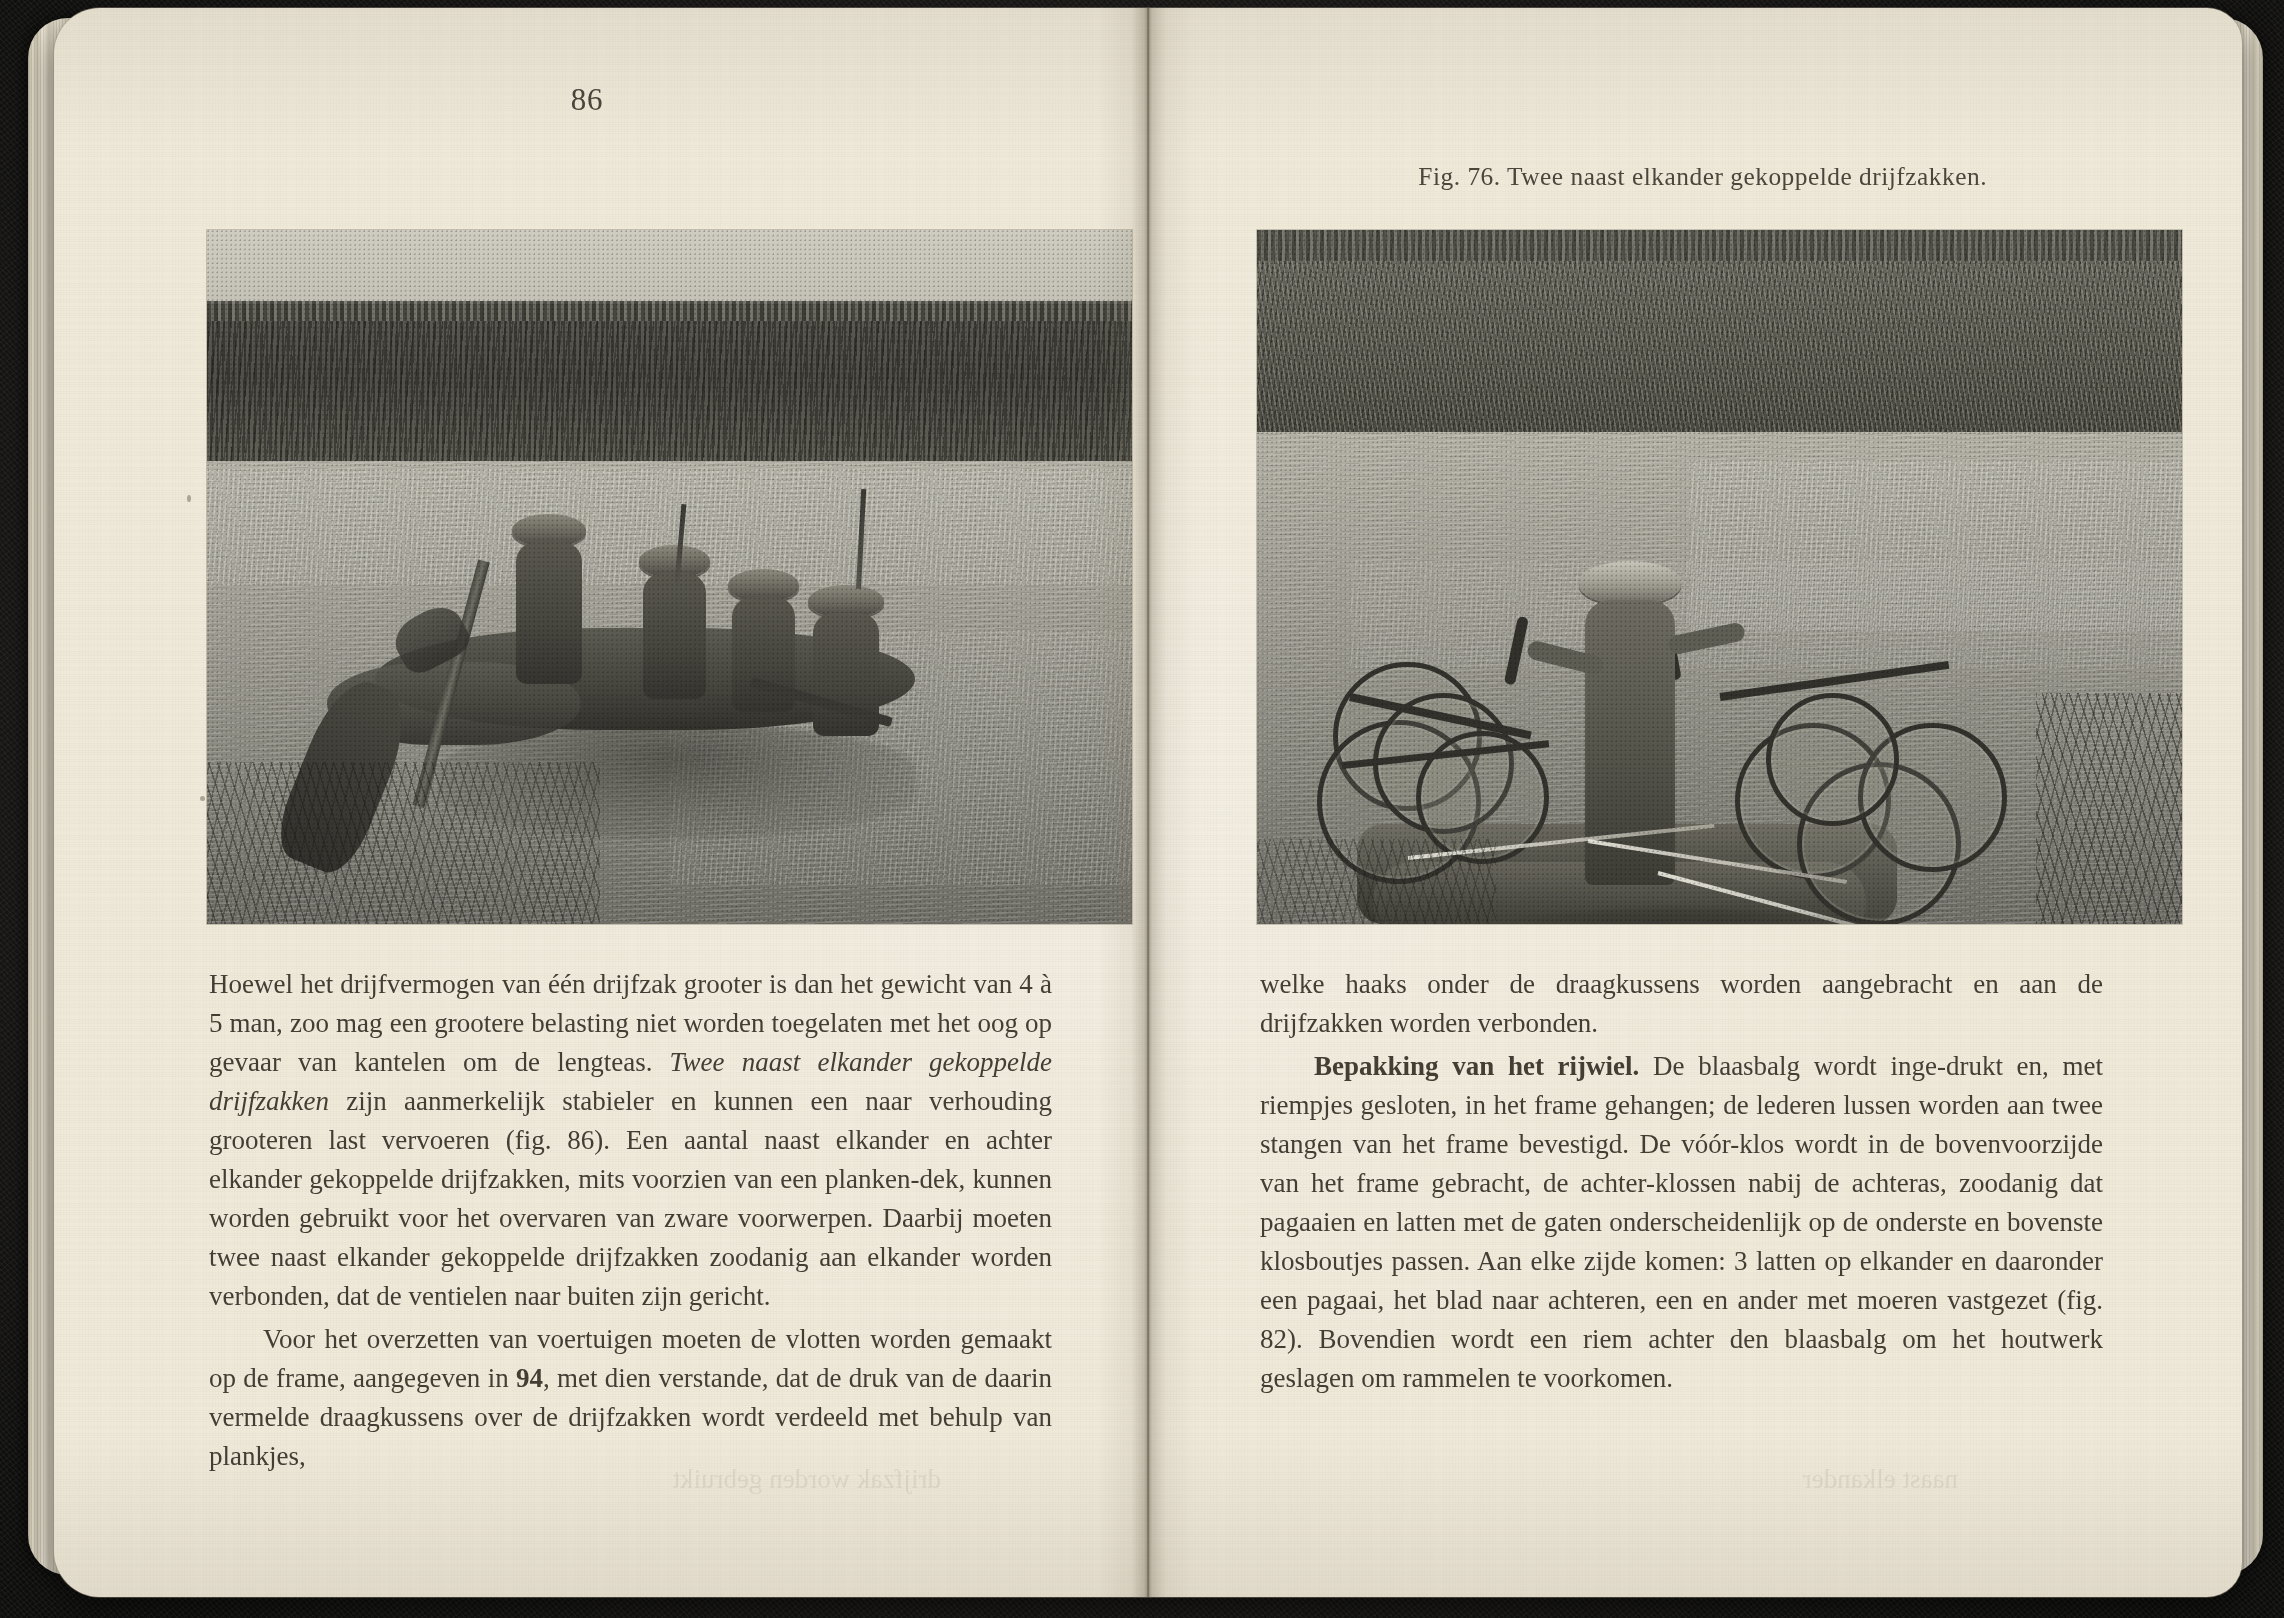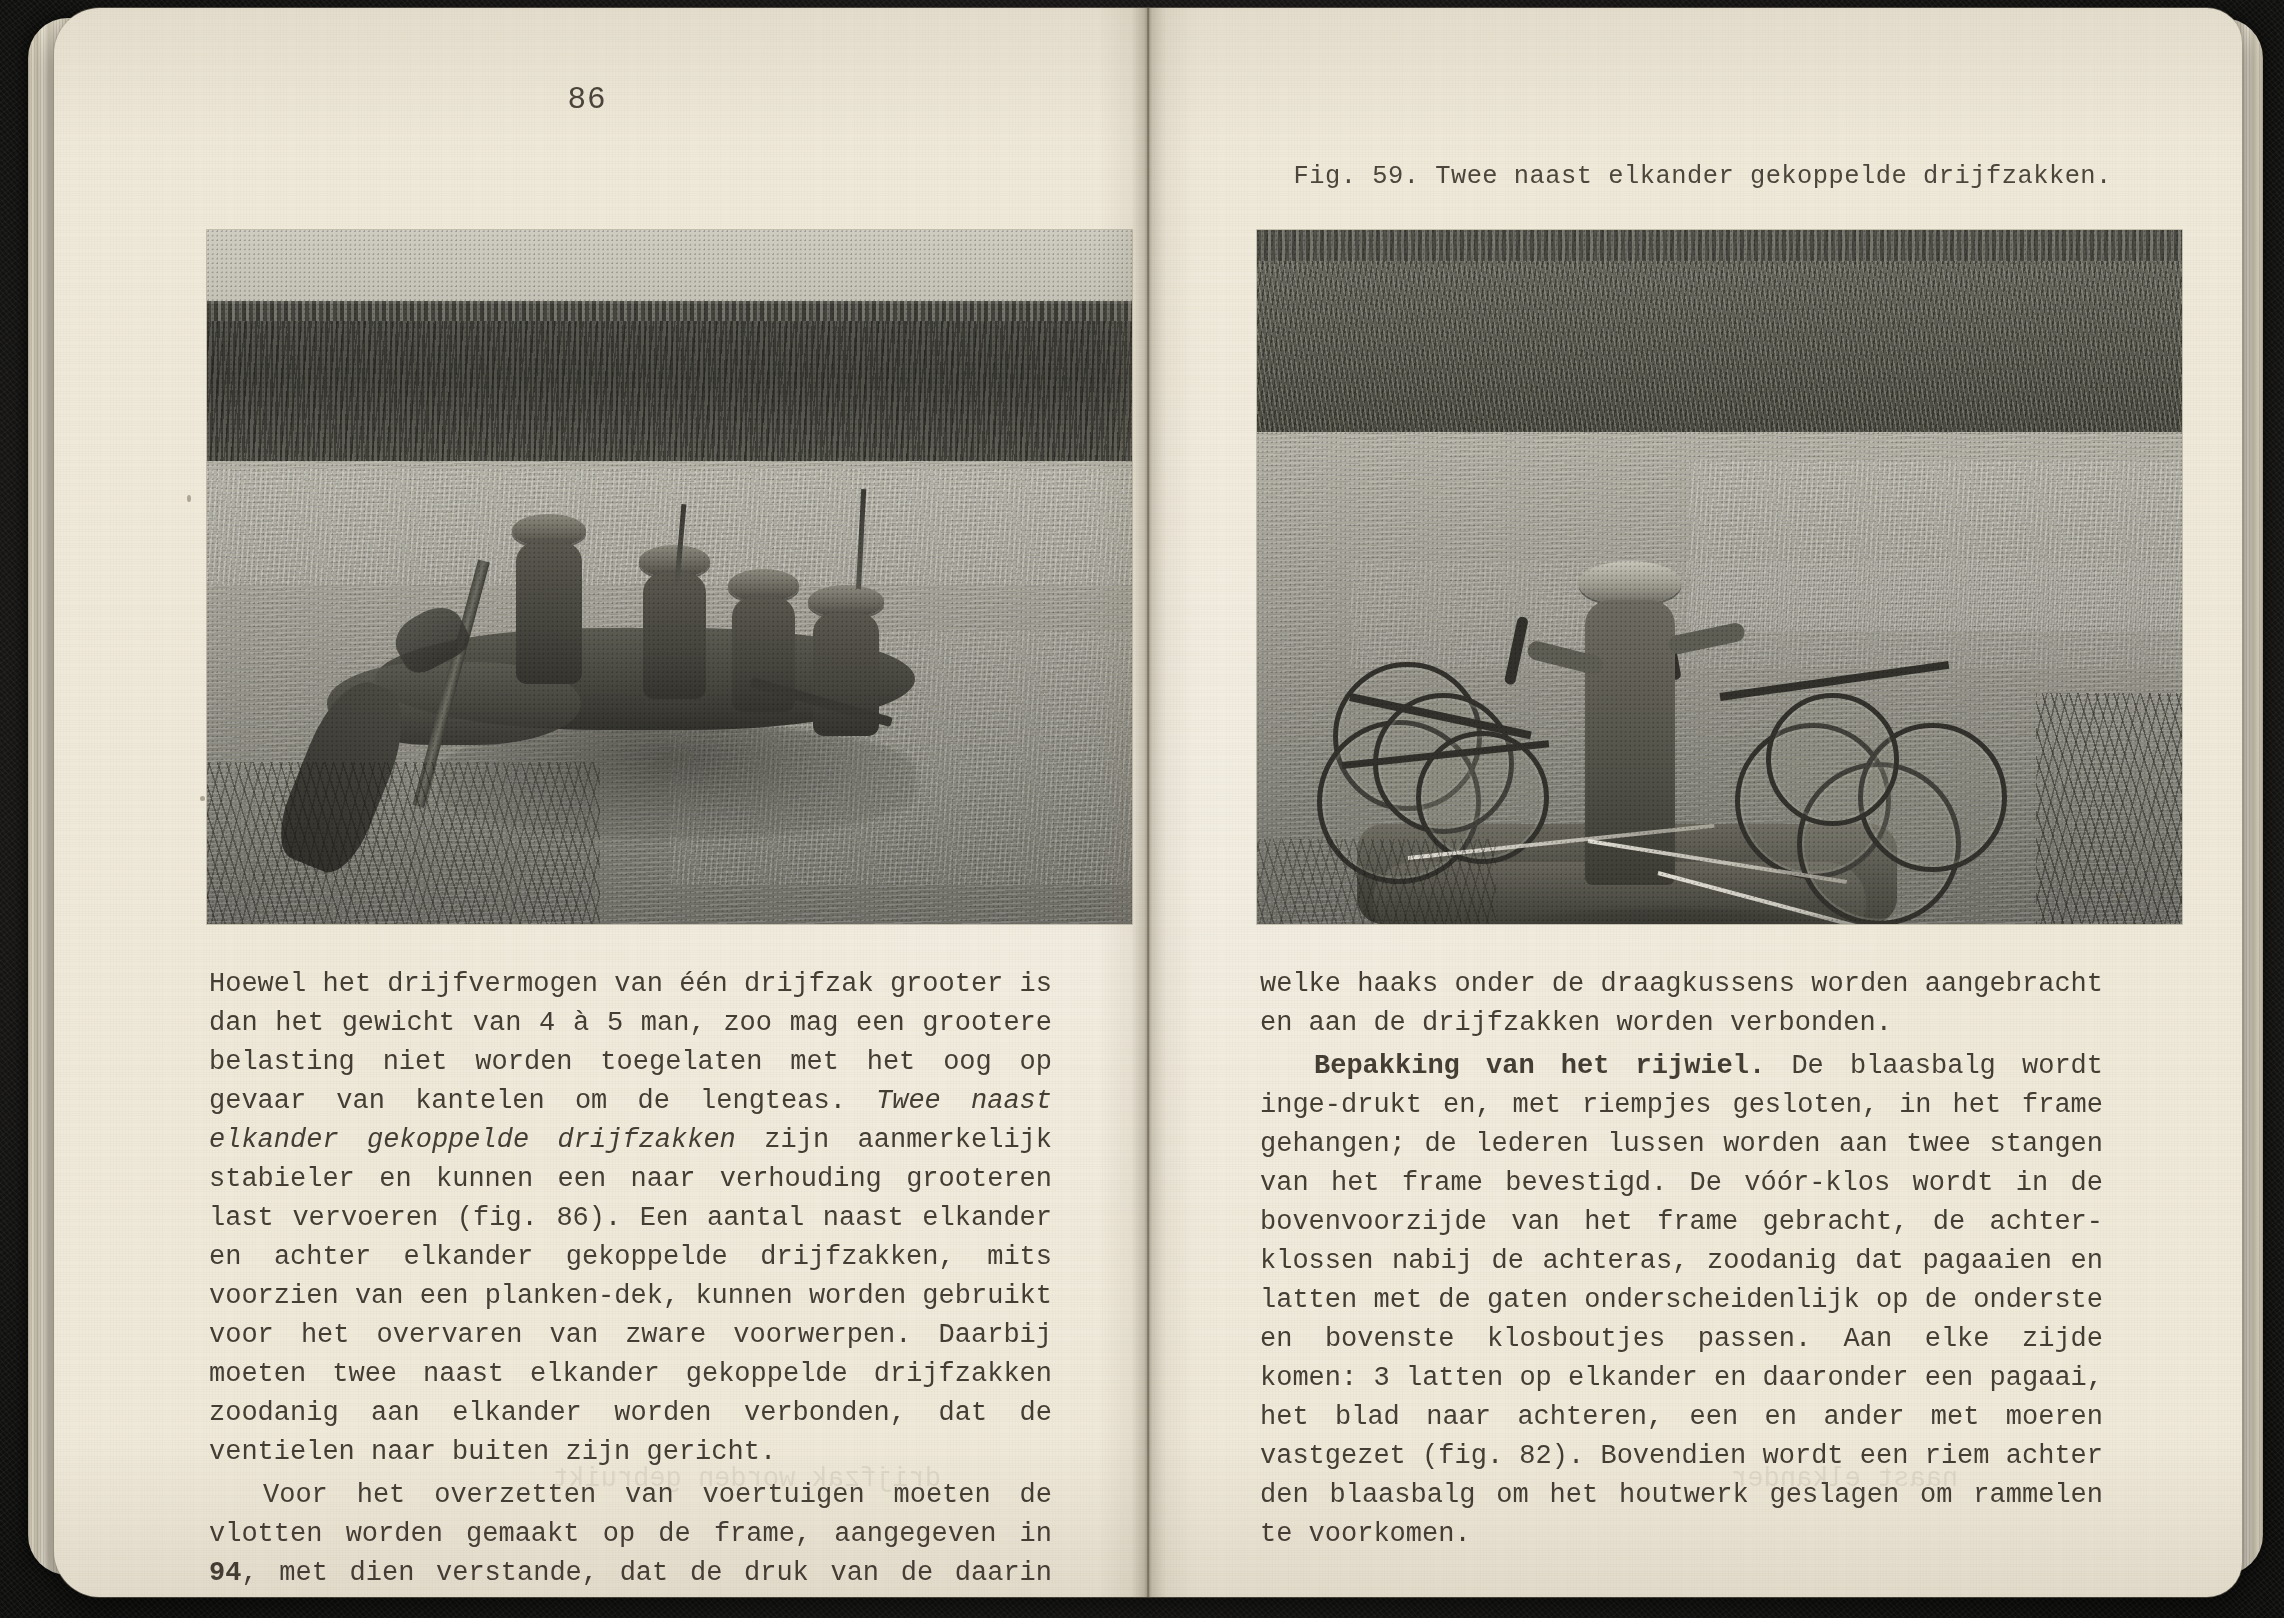--- a/index.html
+++ b/index.html
@@ -25,21 +25,20 @@
       radial-gradient(ellipse at 50% 45%, #2b2a27 0%, #191816 60%, #0d0d0c 100%);
   }
 
   
   .book {
     position: absolute;
     left: 28px;
     top: 7.7px;
     width: 2235px;
     height: 1589px;
-    font-family: Liberation Mono, monospace;
   }
 
   
   .edge-stack {
     position: absolute;
     left: 0;
     top: 10.8px;
     width: 74px;
     height: 1557px;
     border-radius: 40px 4.6px 4.6px 40px;
@@ -423,21 +422,21 @@
 
           <div class="speck" style="left:146px;top:788px;width:5.4px;height:5.4px;"></div>
           <div class="speck" style="left:133px;top:487px;width:3.9px;height:7px;"></div>
         </div>
       </div>
 
       <div class="page page-right">
         <div class="page-body">
 
 
-          <div class="fig-caption">Fig. 59.   Twee naast elkander gekoppelde drijfzakken.</div>
+          <div class="fig-caption">Fig. 76.   Twee naast elkander gekoppelde drijfzakken.</div>
 
           <div class="photo">
             <div class="photo-inner">
 
               <div class="treeline" style="top:0;height:208px;
                           background:
                             repeating-linear-gradient(80deg, rgba(235,233,222,.22) 0 1.5px, rgba(0,0,0,0) 1.5px 4.6px),
                             repeating-linear-gradient(100deg, rgba(35,34,30,.5) 0 1.5px, rgba(0,0,0,0) 1.5px 5.4px),
                             linear-gradient(180deg,#6d6c62 0%,#5a594f 55%,#49483f 100%);"></div>
               <div class="treeline-fringe" style="top:0;height:31px;opacity:.75;"></div>

